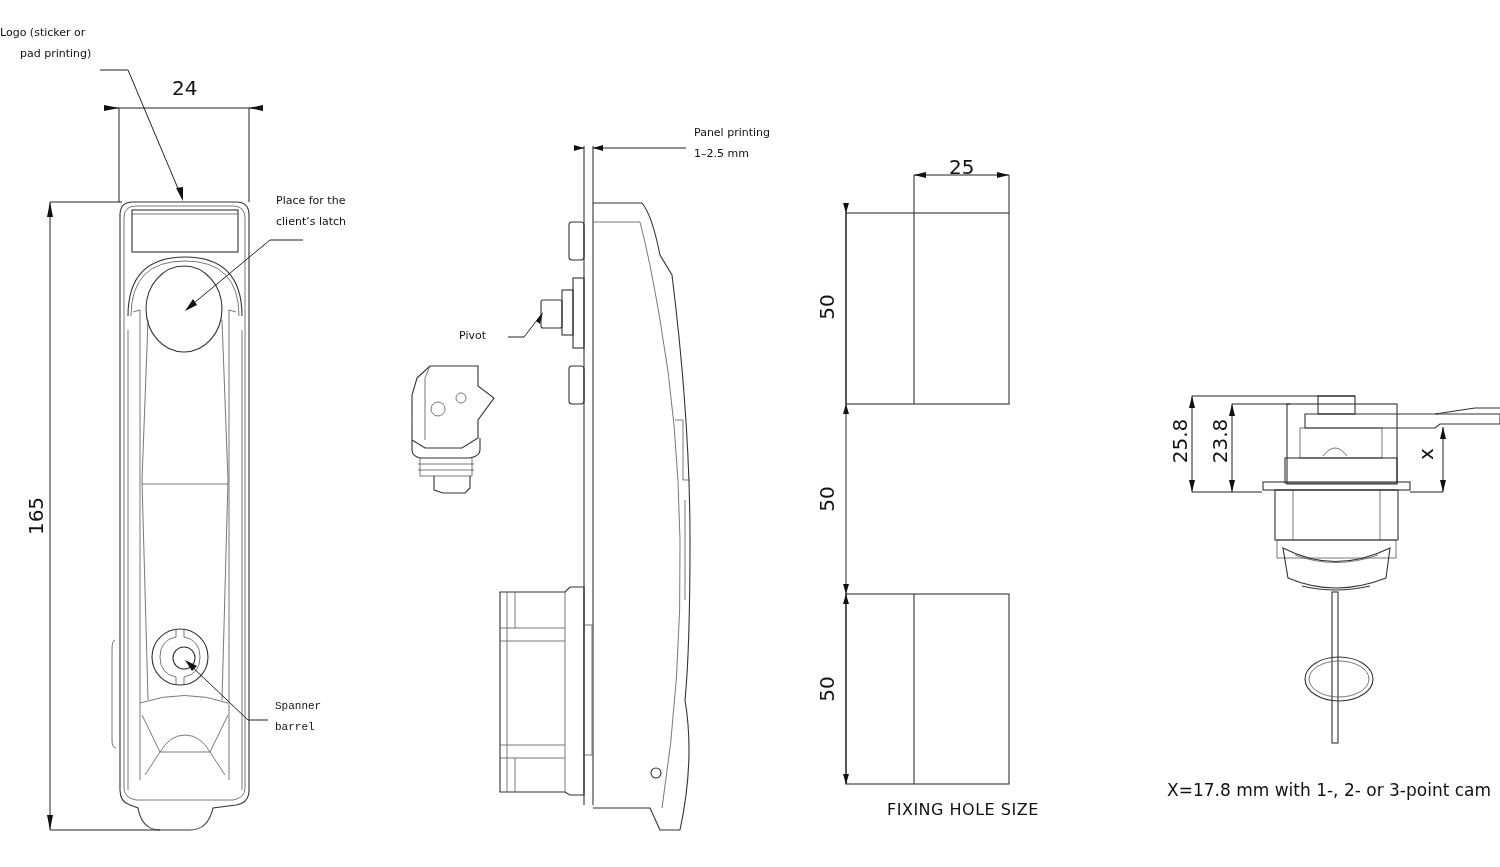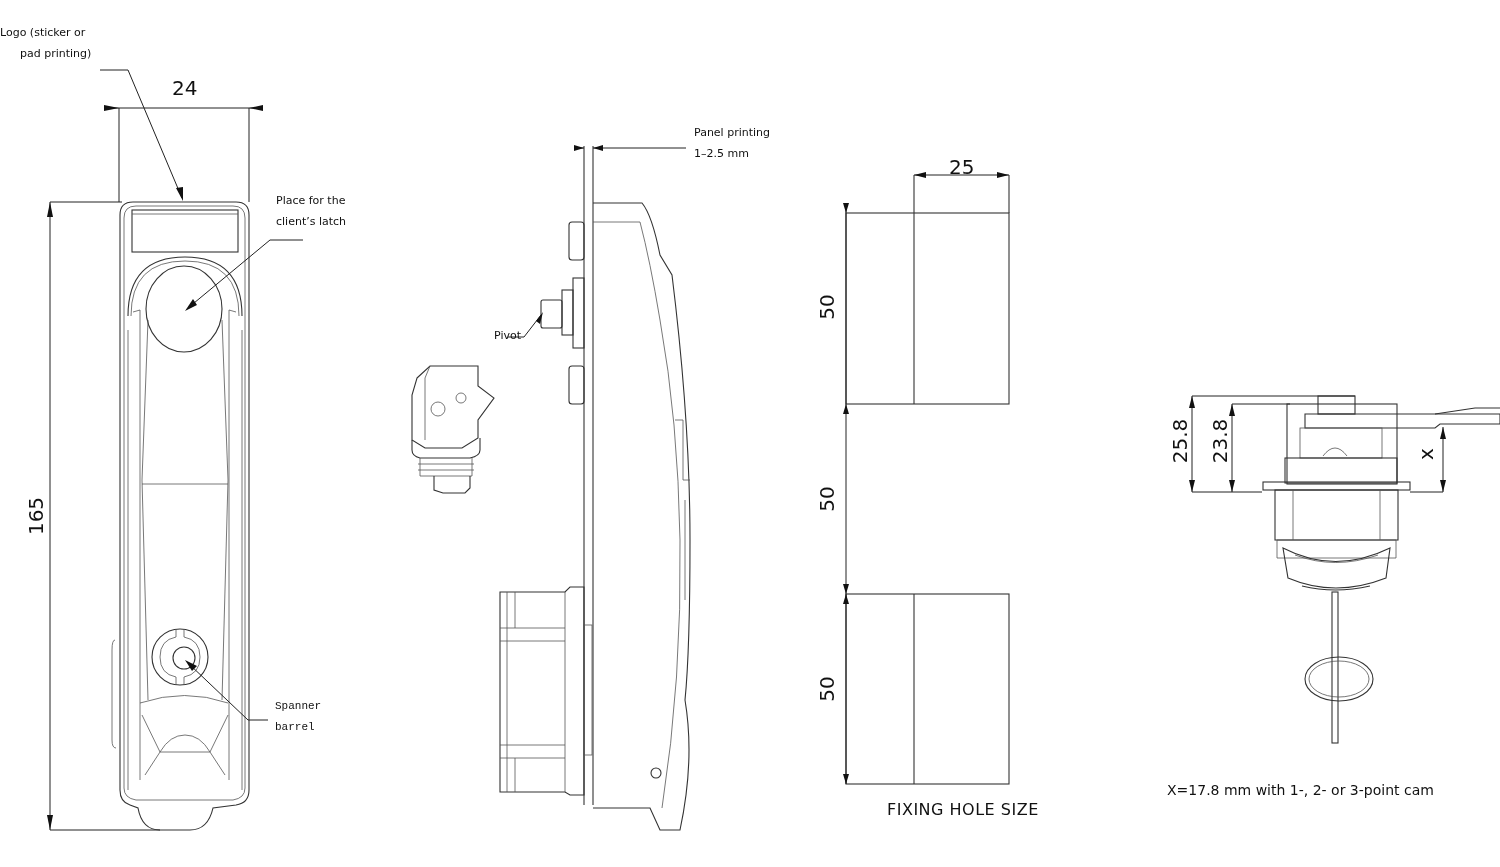--- a/index.html
+++ b/index.html
@@ -6,21 +6,21 @@
     body { width: 1500px; height: 867px; position: relative; overflow: hidden; font-family: "DejaVu Sans", sans-serif; color: #111; }
     svg#drawing { position: absolute; left: 0; top: 0; width: 1500px; height: 867px; }
     .ln { fill: none; stroke: #333; stroke-width: 1.1; }
     .lnt { fill: none; stroke: #555; stroke-width: 0.8; }
     .dim { fill: none; stroke: #222; stroke-width: 1; }
     .arrow { fill: #111; stroke: none; }
     .lbl { position: absolute; font-size: 11px; line-height: 21px; white-space: nowrap; color: #111; }
     .dimtxt { position: absolute; font-size: 20px; line-height: 22px; white-space: nowrap; color: #111; }
     .rot { transform: rotate(-90deg); transform-origin: center center; }
     .caption { position: absolute; font-size: 16px; letter-spacing: 0.5px; white-space: nowrap; }
-    .note { position: absolute; font-size: 14px; line-height: 20.5px; white-space: nowrap; }
+    .note { position: absolute; font-size: 17px; line-height: 20.5px; white-space: nowrap; }
   </style>
 </head>
 <body>
 
 <svg id="drawing" viewBox="0 0 1500 867" xmlns="http://www.w3.org/2000/svg">
 
   <g>
 
     <path class="ln" d="M120,215 Q120,202 133,202 L236,202 Q249,202 249,215 L249,790 Q249,803 236,805 L213,808 Q208,830 190,830 L160,830 Q142,830 138,808 L130,805 Q120,802 120,790 Z"></path>
     <path class="lnt" d="M124,218 Q124,206 136,206 L233,206 Q245,206 245,218 L245,788 Q245,798 233,800 L136,800 Q124,798 124,788 Z"></path>
@@ -196,21 +196,21 @@
 </div>
 <div class="lbl" style="left:275px; top:696px;font-family:Liberation Mono, monospace;">
   <div>Spanner</div>
   <div>barrel</div>
 </div>
 
 <div class="lbl" style="left:694px; top:122px;">
   <div>Panel printing</div>
   <div>1–2.5 mm</div>
 </div>
-<div class="lbl" style="left:459px; top:325px;margin-left:35px;">Pivot</div>
+<div class="lbl" style="left:459px; top:325px;">Pivot</div>
 
 <div class="dimtxt" style="left:949px; top:144px;margin-top:12px;">25</div>
 <div class="dimtxt rot" style="left:814px; top:296px;">50</div>
 <div class="dimtxt rot" style="left:814px; top:488px;">50</div>
 <div class="dimtxt rot" style="left:814px; top:678px;">50</div>
 <div class="caption" style="left:887px; top:800px;">FIXING HOLE SIZE</div>
 
 <div class="dimtxt rot" style="left:1158px; top:430px;">25.8</div>
 <div class="dimtxt rot" style="left:1198px; top:430px;">23.8</div>
 <div class="dimtxt rot" style="left:1420px; top:443px;">x</div>

